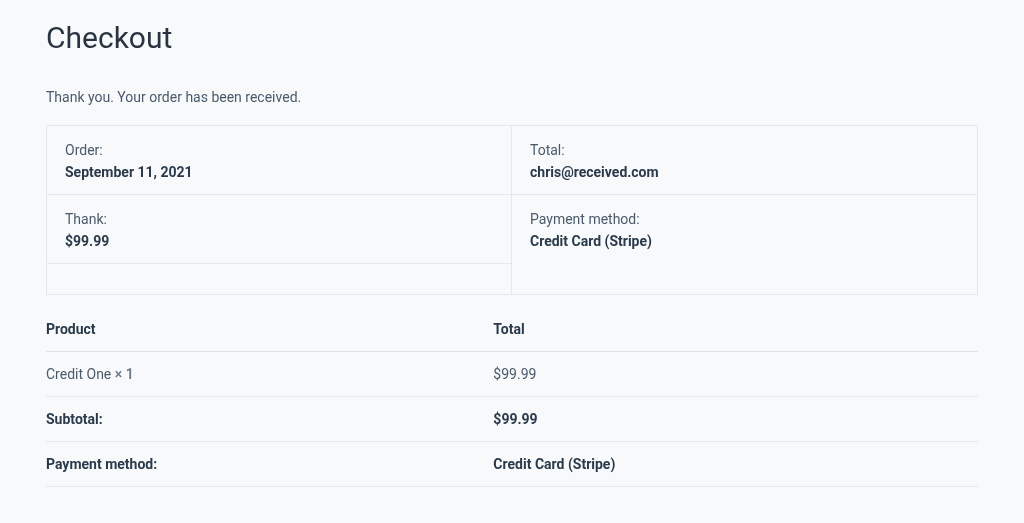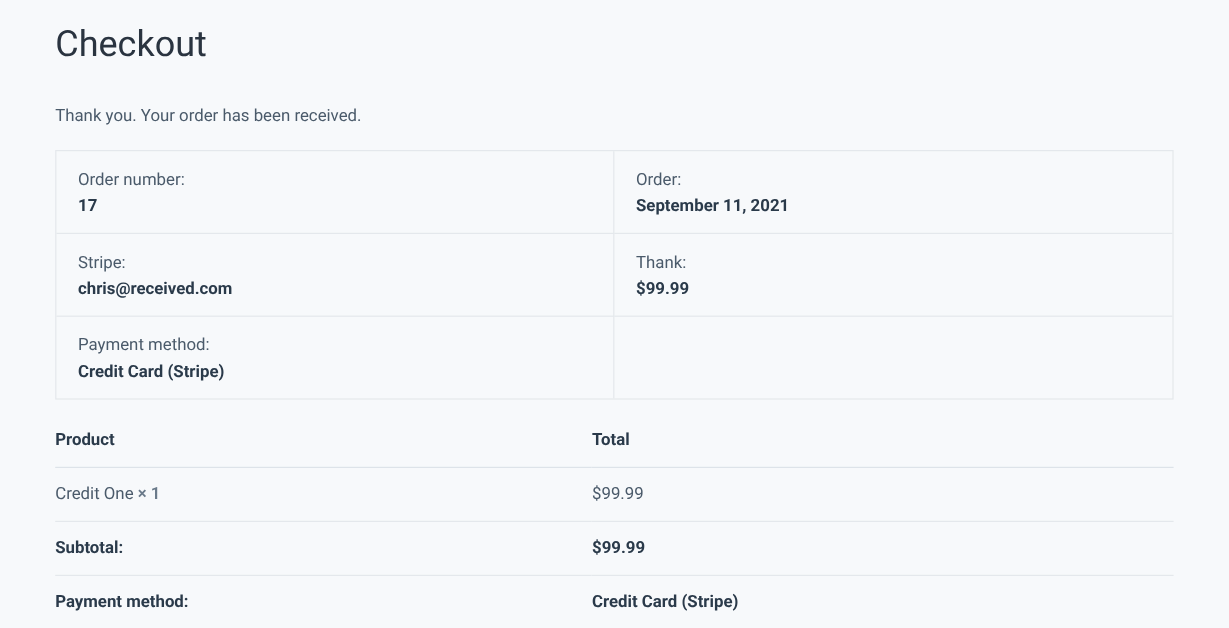--- a/index.html
+++ b/index.html
@@ -97,29 +97,25 @@
 <body>
 
 <div class="container">
 
   <h1 class="page-title">Checkout</h1>
 
   <p class="thankyou-msg">Thank you. Your order has been received.</p>
 
   <div class="order-summary-grid">
     <div class="order-summary-cell">
-      <div class="cell-label">Order number:</div>
-      <div class="cell-value">17</div>
-    </div>
-    <div class="order-summary-cell">
       <div class="cell-label">Order:</div>
       <div class="cell-value">September 11, 2021</div>
     </div>
     <div class="order-summary-cell">
-      <div class="cell-label">Stripe:</div>
+      <div class="cell-label">Total:</div>
       <div class="cell-value">chris@received.com</div>
     </div>
     <div class="order-summary-cell">
       <div class="cell-label">Thank:</div>
       <div class="cell-value">$99.99</div>
     </div>
     <div class="order-summary-cell">
       <div class="cell-label">Payment method:</div>
       <div class="cell-value">Credit Card (Stripe)</div>
     </div>

